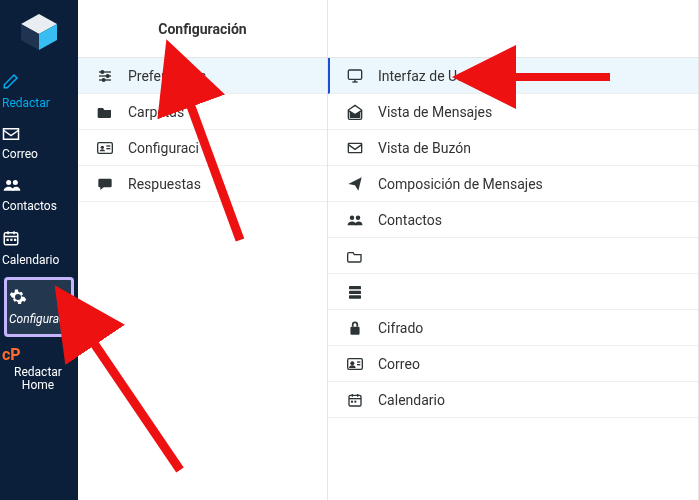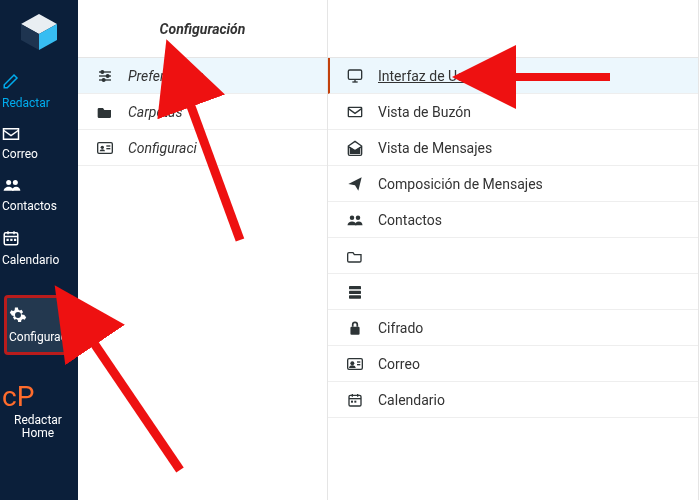--- a/index.html
+++ b/index.html
@@ -46,44 +46,45 @@
     font-size: 12px;
     color: #fff;
     cursor: pointer;
     position: relative;
     text-align:center;
     min-height: 48px;
   }
   .side-item .glyph { font-size: 18px; line-height:1; margin-bottom:3px; display:block; }
   .side-item.alt { color:#00acee; }
   .side-item.active-box {
-    border: 3px solid #b91c1c; 
+    border: 3px solid #c4b5fd; 
     border-radius: 4px;
-    margin: 20px 4px;
+    margin: 2px 4px;
     background: rgba(52,73,94,0.6);
+    font-style: italic;
   }
   .side-item .label {
     color: inherit;
     white-space: nowrap;
     overflow: hidden;
     text-overflow: ellipsis;
     max-width: 72px;
   }
   .side-item.alt .glyph { color:#00acee; }
   .side-item.white .glyph { color:#fff; }
-  .side-item.cpanel .glyph { color:#ff6c2c; font-weight:normal; font-size:28px;}
+  .side-item.cpanel .glyph { color:#ff6c2c; font-weight:bold; font-size:16px;}
   
   .col {
     border-right: 1px solid #e5e5e5;
     display: flex;
     flex-direction: column;
     height: 100%;
     min-width: 0;
   }
-  .col.config { width: 250px; font-style: italic; }
+  .col.config { width: 250px; }
   .col.pref { flex: 1; }
   .col-header {
     height: 58px;
     display:flex;
     align-items:center;
     justify-content:center;
     border-bottom: 1px solid #e5e5e5;
     font-weight: 700;
     color:#333;
   }
@@ -103,23 +104,22 @@
     display:flex;
     align-items:center;
     justify-content:center;
     color:#2d3436;
     font-size:15px;
   }
   .list-item.selected {
     background: #ecf7fd;
   }
   .col.pref .list-item.selected {
-    border-left: 2px solid #c2410c;
+    border-left: 2px solid #1d4ed8;
     padding-left: 16px;
-    text-decoration: underline;
   }
   
   .arrow { position:absolute; pointer-events:none; }
   .arrow svg { overflow:visible; }
 </style>
 </head>
 <body>
 
 <div class="app" style="position:relative;">
 
@@ -230,20 +230,28 @@
               <rect x="1" y="1" width="22" height="16" rx="2" fill="none" stroke="currentColor" stroke-width="2"></rect>
               <circle cx="8" cy="8" r="2.5"></circle>
               <path d="M4 14c0-2 2-3 4-3s4 1 4 3"></path>
               <line x1="14" y1="6" x2="20" y2="6" stroke="currentColor" stroke-width="2"></line>
               <line x1="14" y1="10" x2="20" y2="10" stroke="currentColor" stroke-width="2"></line>
             </svg>
         </span>
         <span>Configuraci</span>
       </div>
 
+      <div class="list-item">
+        <span class="iconbox">
+          <svg width="16" height="16" viewBox="0 0 24 24" fill="currentColor">
+              <path d="M4 4h16a2 2 0 012 2v9a2 2 0 01-2 2H10l-5 4v-4H4a2 2 0 01-2-2V6a2 2 0 012-2z"></path>
+            </svg>
+        </span>
+        <span>Respuestas</span>
+      </div>
 
     </div>
   </div>
 
   <div class="col pref">
     <div class="col-header"></div>
     <div class="list">
 
       <div class="list-item selected">
         <span class="iconbox">
@@ -251,37 +259,37 @@
               <rect x="2" y="3" width="20" height="14" rx="2"></rect>
               <line x1="8" y1="21" x2="16" y2="21"></line>
               <line x1="12" y1="17" x2="12" y2="21"></line>
             </svg>
         </span>
         <span>Interfaz de Usuario</span>
       </div>
 
       <div class="list-item">
         <span class="iconbox">
-          <svg width="16" height="12" viewBox="0 0 24 18" fill="none" stroke="currentColor" stroke-width="2">
-              <rect x="2" y="2" width="20" height="14" rx="1"></rect>
-              <path d="M2 4l10 7 10-7"></path>
-            </svg>
-        </span>
-        <span>Vista de Buzón</span>
-      </div>
-
-      <div class="list-item">
-        <span class="iconbox">
           <svg width="16" height="16" viewBox="0 0 24 24" fill="currentColor">
               <path d="M2 9l10-7 10 7v12a2 2 0 01-2 2H4a2 2 0 01-2-2V9z" fill="none" stroke="currentColor" stroke-width="2"></path>
               <path d="M2 10l10 6 10-6" fill="none" stroke="currentColor" stroke-width="2"></path>
               <path d="M4 21h16V10L12 16 4 10v11z"></path>
             </svg>
         </span>
         <span>Vista de Mensajes</span>
+      </div>
+
+      <div class="list-item">
+        <span class="iconbox">
+          <svg width="16" height="12" viewBox="0 0 24 18" fill="none" stroke="currentColor" stroke-width="2">
+              <rect x="2" y="2" width="20" height="14" rx="1"></rect>
+              <path d="M2 4l10 7 10-7"></path>
+            </svg>
+        </span>
+        <span>Vista de Buzón</span>
       </div>
 
       <div class="list-item">
         <span class="iconbox">
           <svg width="16" height="16" viewBox="0 0 24 24" fill="currentColor">
               <path d="M2 12L22 2l-5 20-5-8-10-2z"></path>
             </svg>
         </span>
         <span>Composición de Mensajes</span>
       </div>

